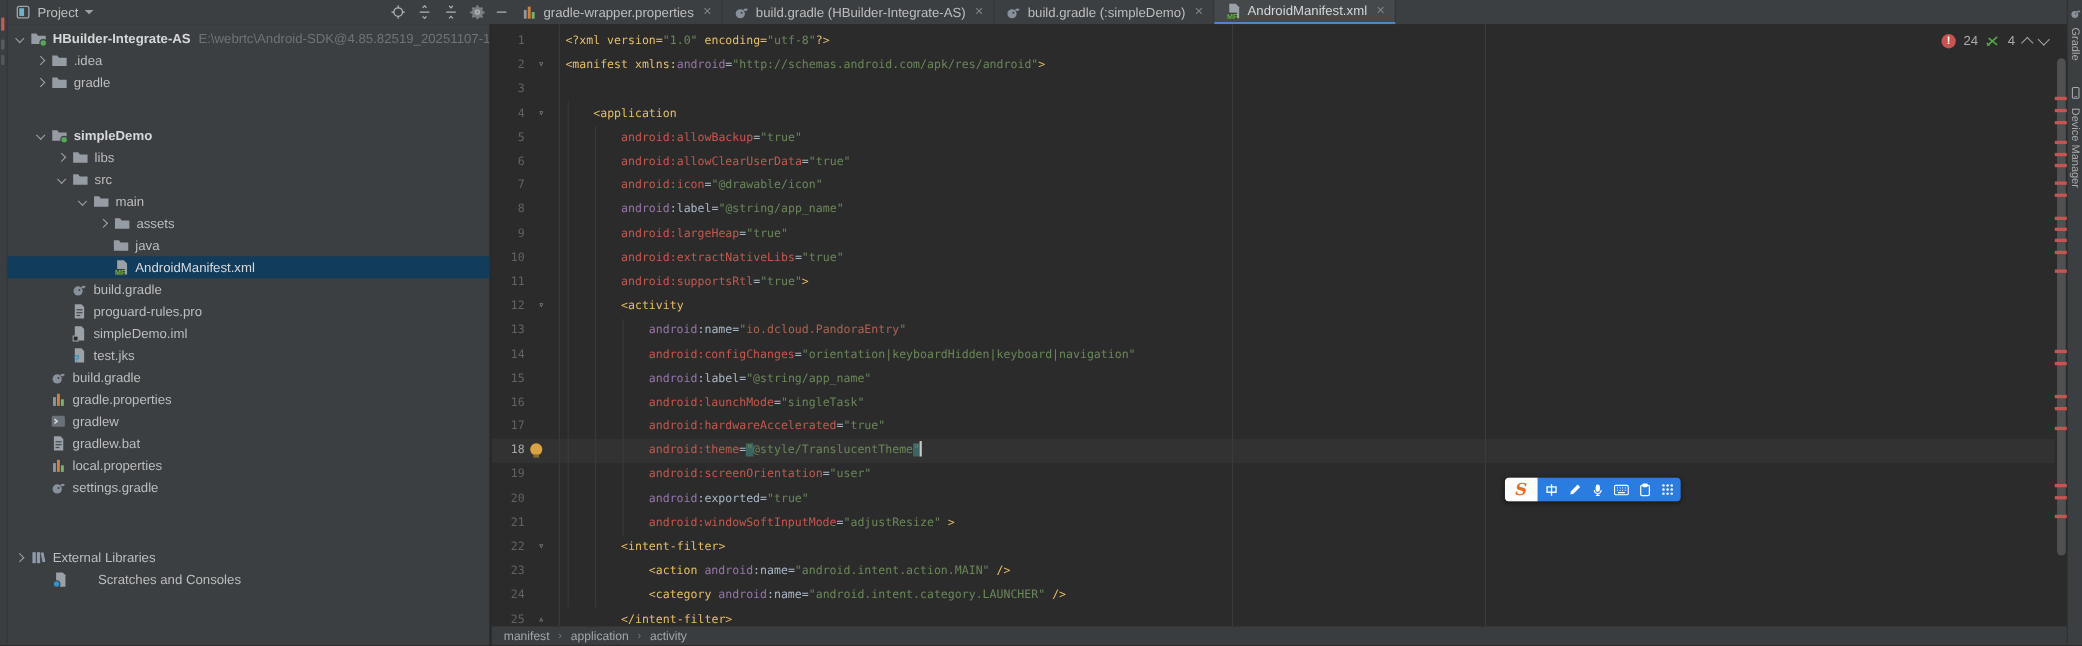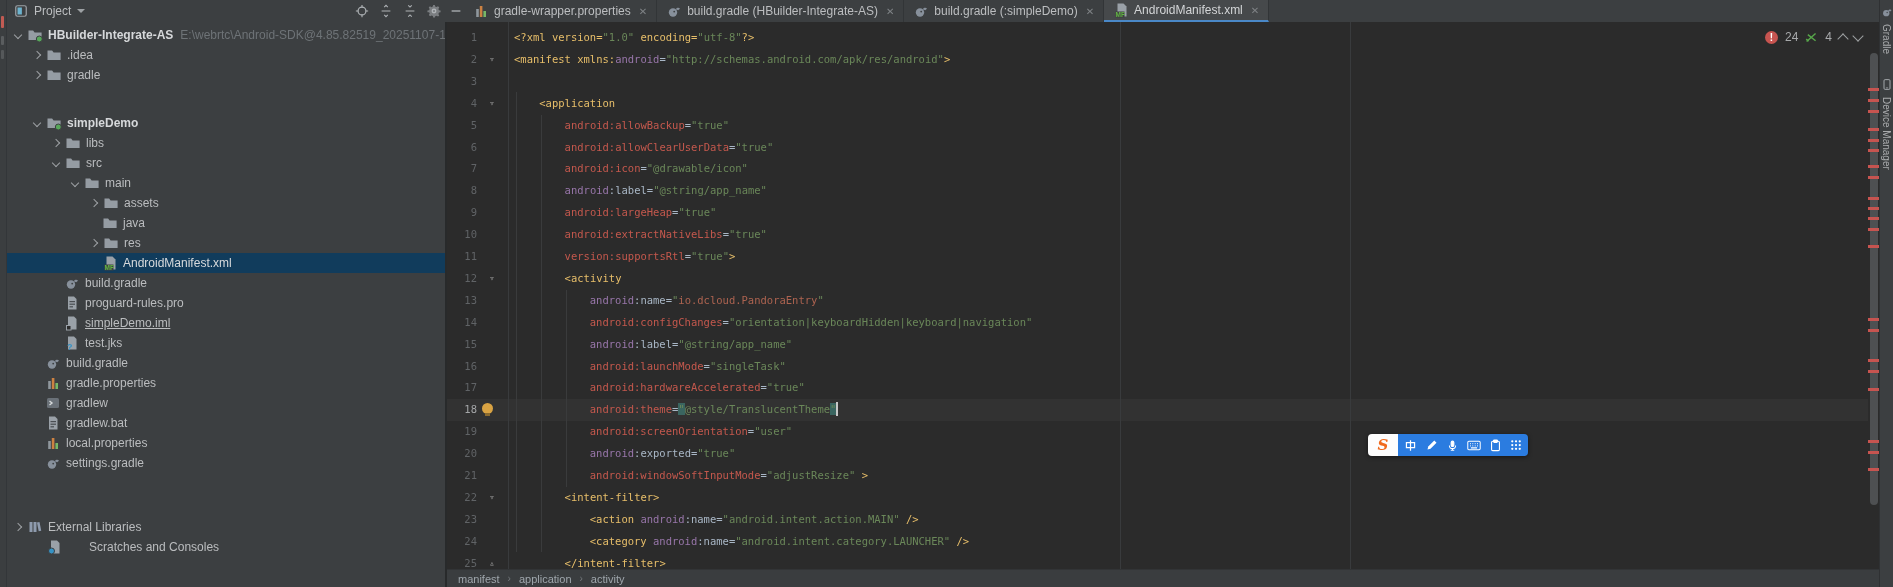--- a/index.html
+++ b/index.html
@@ -251,29 +251,20 @@
       </div>
       <div class="trow" style="padding-left: 84px;">
         <span class="chev none"></span>
         <span class="ticon">
           <svg width="16" height="16" viewBox="0 0 16 16">
             <path d="M1.5 3.5h4.6l1.5 2h7v7.5h-13.1z" fill="#959CA3"></path>
           </svg>
         </span>
         <span class="lbl">java</span>
       </div>
-      <div class="trow" style="padding-left: 84px;">
-        <span class="chev right"></span>
-        <span class="ticon">
-          <svg width="16" height="16" viewBox="0 0 16 16">
-            <path d="M1.5 3.5h4.6l1.5 2h7v7.5h-13.1z" fill="#959CA3"></path>
-          </svg>
-        </span>
-        <span class="lbl">res</span>
-      </div>
       <div class="trow sel" style="padding-left: 84px;">
         <span class="chev none"></span>
         <span class="ticon">
           <svg width="16" height="16" viewBox="0 0 16 16">
             <path d="M4.5 1.5h6l3 3v10h-9z" fill="#9AA1A8"></path>
             <rect x="2.5" y="9.5" width="9" height="6" fill="#3c3f41"></rect>
             <text x="2.5" y="15" font-size="6.5" font-weight="bold" fill="#62B543" font-family="Liberation Sans,sans-serif">MF</text>
           </svg>
         </span>
         <span class="lbl">AndroidManifest.xml</span>
@@ -294,21 +285,21 @@
         <span class="ticon">
           <svg width="16" height="16" viewBox="0 0 16 16">
             <path d="M4 1.5h6l2.5 2.5v10.5H4z" fill="#9AA1A8"></path>
             <rect x="5.5" y="6" width="5.5" height="1.2" fill="#4a4e52"></rect>
             <rect x="5.5" y="8.6" width="5.5" height="1.2" fill="#4a4e52"></rect>
             <rect x="5.5" y="11.2" width="3.5" height="1.2" fill="#4a4e52"></rect>
           </svg>
         </span>
         <span class="lbl">proguard-rules.pro</span>
       </div>
-      <div class="trow" style="padding-left: 46px; text-decoration: underline;">
+      <div class="trow" style="padding-left: 46px;">
         <span class="chev none"></span>
         <span class="ticon">
           <svg width="16" height="16" viewBox="0 0 16 16">
             <path d="M4 1.5h6l2.5 2.5v10.5H4z" fill="#9AA1A8"></path>
             <rect x="2.5" y="10.5" width="4.5" height="4.5" fill="#2b2b2b" stroke="#9AA1A8" stroke-width="1"></rect>
           </svg>
         </span>
         <span class="lbl">simpleDemo.iml</span>
       </div>
       <div class="trow" style="padding-left: 46px;">
@@ -435,21 +426,21 @@
       <div class="cline" style="top:114.5px;padding-left:50.6px"><span class="s-attr">android:allowClearUserData</span><span class="s-pl">=</span><span class="s-str">"true"</span></div>
       <div class="lnum" style="top:136.4px">7</div>
       <div class="cline" style="top:136.4px;padding-left:50.6px"><span class="s-attr">android:icon</span><span class="s-pl">=</span><span class="s-str">"@drawable/icon"</span></div>
       <div class="lnum" style="top:158.3px">8</div>
       <div class="cline" style="top:158.3px;padding-left:50.6px"><span class="s-ns">android</span><span class="s-an">:label</span><span class="s-pl">=</span><span class="s-str">"@string/app_name"</span></div>
       <div class="lnum" style="top:180.2px">9</div>
       <div class="cline" style="top:180.2px;padding-left:50.6px"><span class="s-attr">android:largeHeap</span><span class="s-pl">=</span><span class="s-str">"true"</span></div>
       <div class="lnum" style="top:202.1px">10</div>
       <div class="cline" style="top:202.1px;padding-left:50.6px"><span class="s-attr">android:extractNativeLibs</span><span class="s-pl">=</span><span class="s-str">"true"</span></div>
       <div class="lnum" style="top:224.0px">11</div>
-      <div class="cline" style="top:224.0px;padding-left:50.6px"><span class="s-attr">version:supportsRtl</span><span class="s-pl">=</span><span class="s-str">"true"</span><span class="s-tag">&gt;</span></div>
+      <div class="cline" style="top:224.0px;padding-left:50.6px"><span class="s-attr">android:supportsRtl</span><span class="s-pl">=</span><span class="s-str">"true"</span><span class="s-tag">&gt;</span></div>
       <div class="lnum" style="top:245.9px">12</div>
       <div class="fold" style="top:245.9px">▿</div>
       <div class="cline" style="top:245.9px;padding-left:50.6px"><span class="s-tag">&lt;activity</span></div>
       <div class="lnum" style="top:267.8px">13</div>
       <div class="cline" style="top:267.8px;padding-left:75.8px"><span class="s-ns">android</span><span class="s-an">:name</span><span class="s-pl">=</span><span class="s-str">"</span><span class="s-cls">io.dcloud.PandoraEntry</span><span class="s-str">"</span></div>
       <div class="lnum" style="top:289.7px">14</div>
       <div class="cline" style="top:289.7px;padding-left:75.8px"><span class="s-attr">android:configChanges</span><span class="s-pl">=</span><span class="s-str">"orientation|keyboardHidden|keyboard|navigation"</span></div>
       <div class="lnum" style="top:311.6px">15</div>
       <div class="cline" style="top:311.6px;padding-left:75.8px"><span class="s-ns">android</span><span class="s-an">:label</span><span class="s-pl">=</span><span class="s-str">"@string/app_name"</span></div>
       <div class="lnum" style="top:333.5px">16</div>

